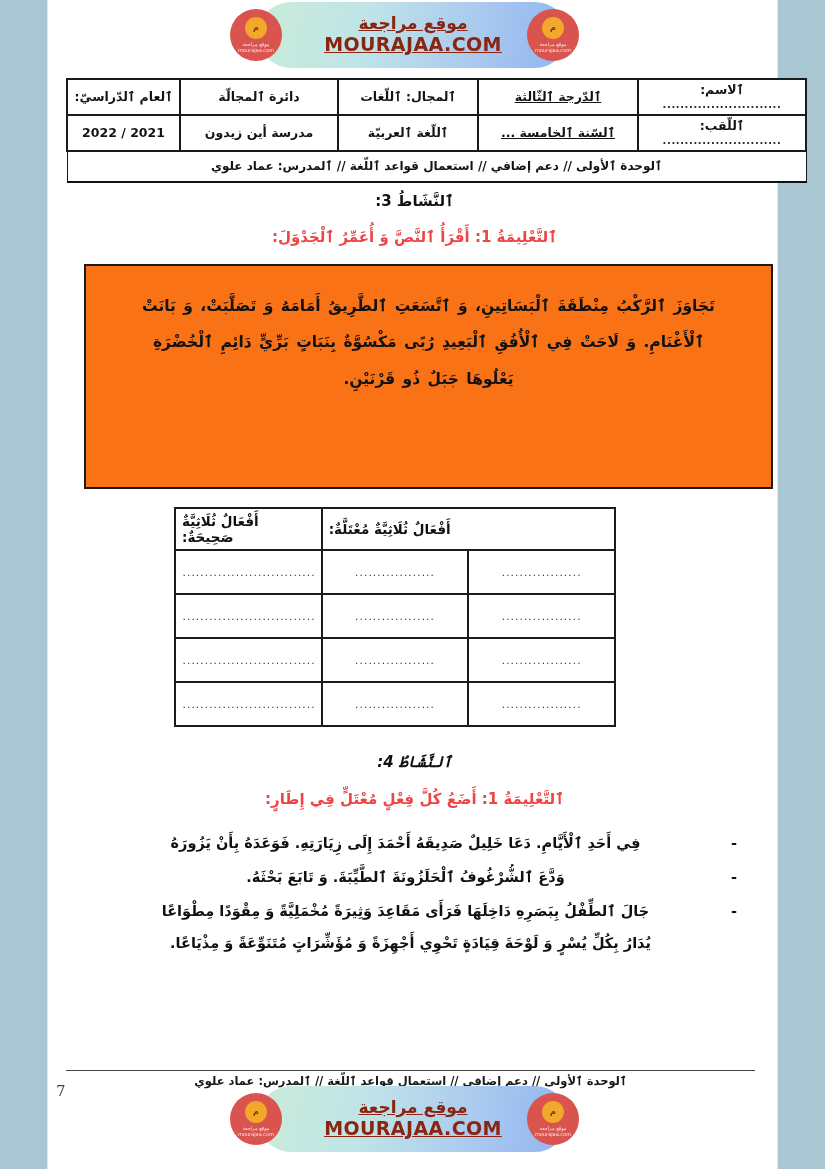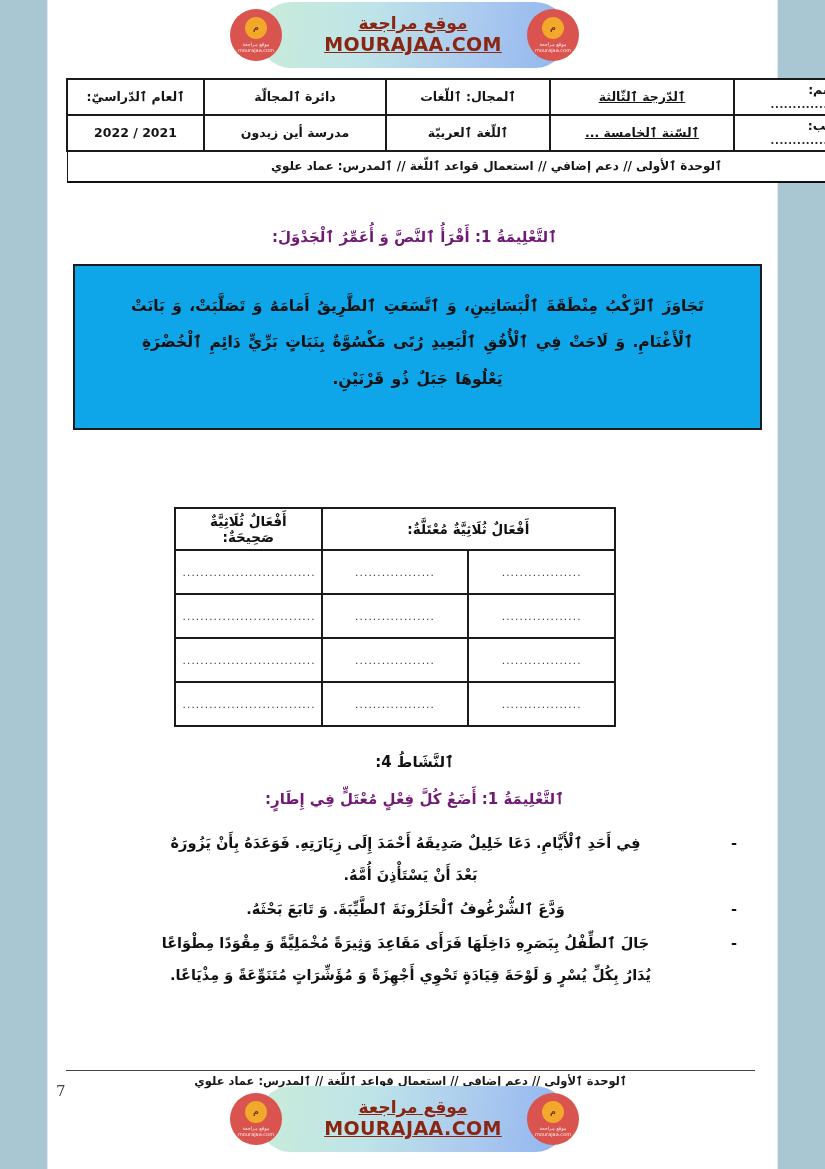--- a/index.html
+++ b/index.html
@@ -44,21 +44,21 @@
     background: #fff;
   }
   .id-table td {
     border: 1px solid #1a1a1a;
     height: 32px;
     text-align: center;
     vertical-align: middle;
     font-size: 12.5px;
     font-weight: bold;
     color: #141414;
-    padding: 1px 16px;
+    padding: 1px 4px;
     line-height: 1.15;
     letter-spacing: 0;
   }
   .id-table .outer { border-width: 2px; }
   .id-table tr.band td {
     border-top: 2px solid #111;
     border-bottom: 2px solid #111;
     height: 27px;
     font-size: 12px;
   }
@@ -87,34 +87,34 @@
     color: #111;
     direction: rtl;
   }
   .instruction {
     position: absolute;
     right: 0;
     width: 689px;
     text-align: center;
     font-size: 15px;
     font-weight: bold;
-    color: #701a75;
+    color: #ef4444;
     direction: rtl;
   }
 
   
   #passage-box {
     position: absolute;
-    left: 7px;
+    left: 18px;
     top: 264px;
     width: 689px;
-    height: 166px;
+    height: 225px;
     border: 2px solid #1b1b1b;
     box-sizing: border-box;
-    background: #0ea5e9;
+    background: #f97316;
   }
   #passage-text {
     padding: 22px 16px 0 16px;
     text-align: center;
     direction: rtl;
     font-size: 15.5px;
     font-weight: bold;
     color: #121212;
     line-height: 2.35;
     word-spacing: 2px;
@@ -132,21 +132,21 @@
   }
   #answer-table th, #answer-table td {
     border: 1px solid #2a2a2a;
     box-sizing: border-box;
   }
   #answer-table th {
     height: 42px;
     font-size: 13.5px;
     font-weight: bold;
     color: #121212;
-    text-align: center;
+    text-align: left;
     vertical-align: middle;
     border: 2px solid #1b1b1b;
     padding: 2px 6px;
   }
   #answer-table td {
     height: 44px;
     vertical-align: middle;
     text-align: center;
     border: 2px solid #1b1b1b;
     padding: 0 5px;
@@ -321,20 +321,21 @@
         <td class="col-field outer">ٱللّغة ٱلعربيّة</td>
         <td class="col-place outer">مدرسة أين زيدون</td>
         <td class="col-year outer">2021 / 2022</td>
       </tr>
       <tr class="band">
         <td colspan="5">ٱلوحدة ٱلأولى // دعم إضافي // استعمال قواعد ٱللّغة // ٱلمدرس: عماد علوي</td>
       </tr>
     </tbody>
       </table>
 
+    <div class="activity-title" style="top:192px;">ٱلنَّشَاطُ 3:</div>
     <div class="instruction" style="top:228px;">ٱلتَّعْلِيمَةُ 1: أَقْرَأُ ٱلنَّصَّ وَ أُعَمِّرُ ٱلْجَدْوَلَ:</div>
 
     <div id="passage-box">
       <div id="passage-text">
         <div>تَجَاوَزَ ٱلرَّكْبُ مِنْطَقَةَ ٱلْبَسَاتِينِ، وَ ٱتَّسَعَتِ ٱلطَّرِيقُ أَمَامَهُ وَ تَصَلَّبَتْ، وَ بَانَتْ</div>
         <div>ٱلْأَغْنَامِ. وَ لَاحَتْ فِي ٱلْأُفُقِ ٱلْبَعِيدِ رُبًى مَكْسُوَّةٌ بِنَبَاتٍ بَرِّيٍّ دَائِمِ ٱلْخُضْرَةِ</div>
         <div>يَعْلُوهَا جَبَلٌ ذُو قَرْنَيْنِ.</div>
       </div>
     </div>
 
@@ -384,28 +385,27 @@
         <td class="w-mid">
               <span class="cell-dots">..................</span>
             </td>
         <td class="w-wide">
               <span class="cell-dots">.................................</span>
             </td>
       </tr>
     </tbody>
       </table>
 
-    <div class="activity-title" style="top:753px;">ٱلنَّشَاطُ 4:</div>
+    <div class="activity-title" style="top:753px;font-style:italic;">ٱلنَّشَاطُ 4:</div>
     <div class="instruction" style="top:790px;">ٱلتَّعْلِيمَةُ 1: أَضَعُ كُلَّ فِعْلٍ مُعْتَلٍّ فِي إِطَارٍ:</div>
 
     <div id="exercise-list">
       <div class="ex-item">
         <span class="ex-dash">-</span>
         <span>فِي أَحَدِ ٱلْأَيَّامِ. دَعَا خَلِيلٌ صَدِيقَهُ أَحْمَدَ إِلَى زِيَارَتِهِ. فَوَعَدَهُ بِأَنْ يَزُورَهُ</span>
-        <div>بَعْدَ أَنْ يَسْتَأْذِنَ أُمَّهُ.</div>
       </div>
       <div class="ex-item">
         <span class="ex-dash">-</span>
         <span>وَدَّعَ ٱلشُّرْغُوفُ ٱلْحَلَزُونَةَ ٱلطَّيِّبَةَ. وَ تَابَعَ بَحْثَهُ.</span>
       </div>
       <div class="ex-item">
         <span class="ex-dash">-</span>
         <span>جَالَ ٱلطِّفْلُ بِبَصَرِهِ دَاخِلَهَا فَرَأَى مَقَاعِدَ وَثِيرَةً مُخْمَلِيَّةً وَ مِقْوَدًا مِطْوَاعًا</span>
         <div>يُدَارُ بِكُلِّ يُسْرٍ وَ لَوْحَةَ قِيَادَةٍ تَحْوِي أَجْهِزَةً وَ مُؤَشِّرَاتٍ مُتَنَوِّعَةً وَ مِذْيَاعًا.</div>
       </div>

